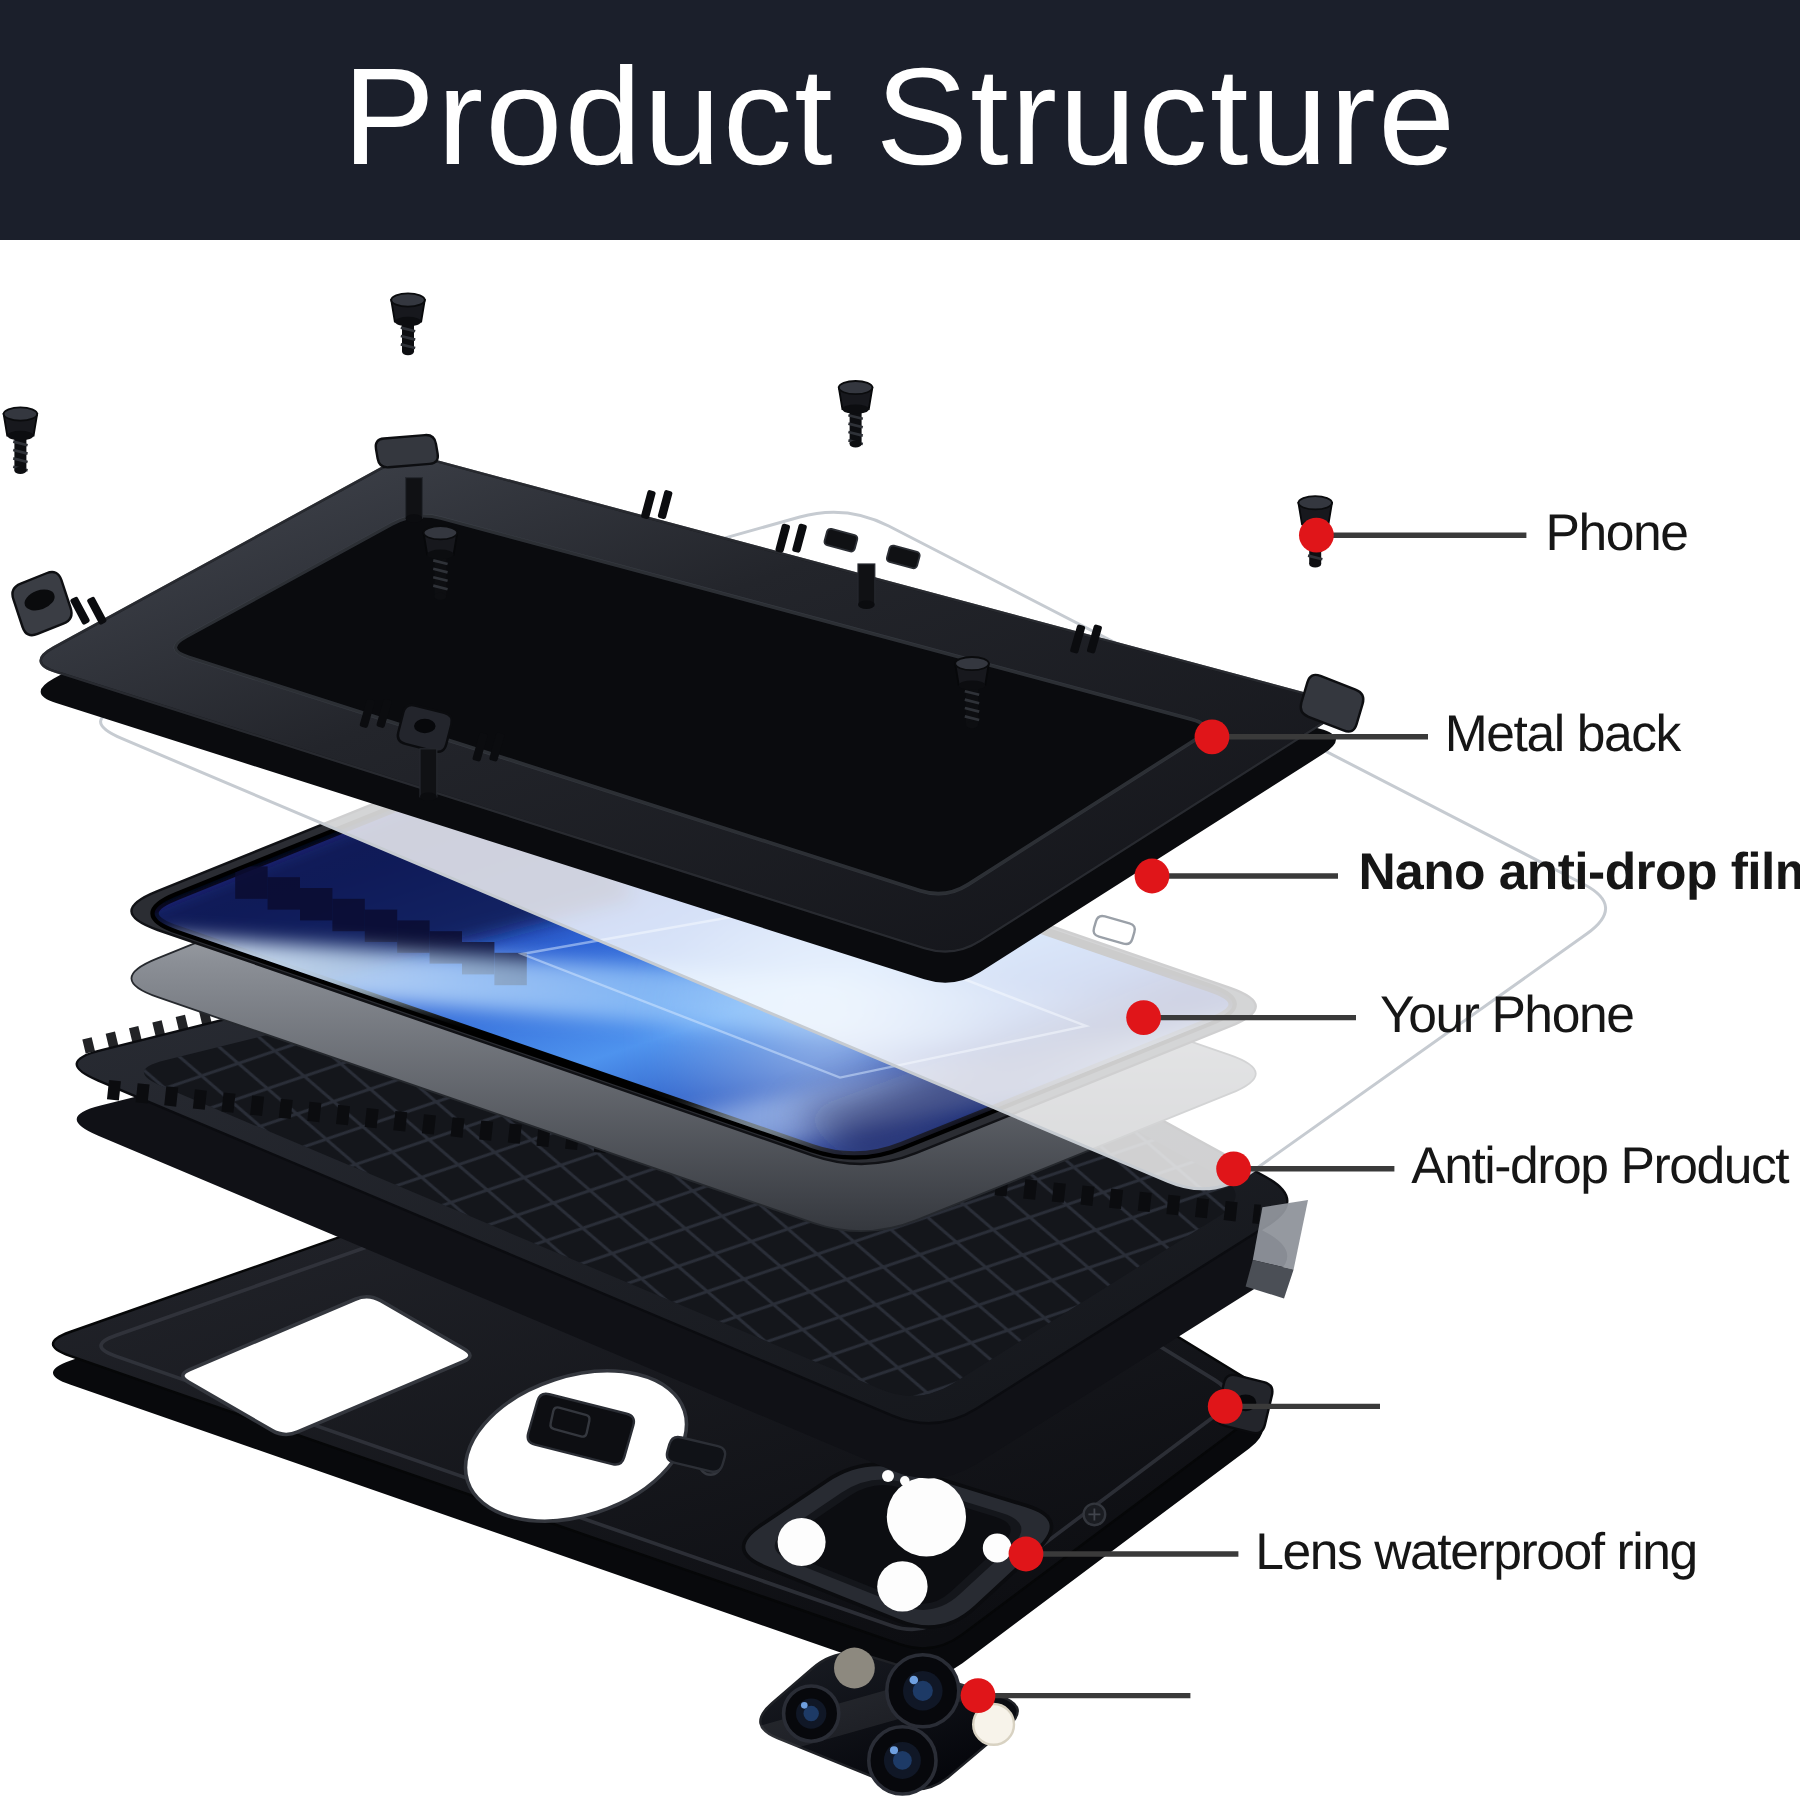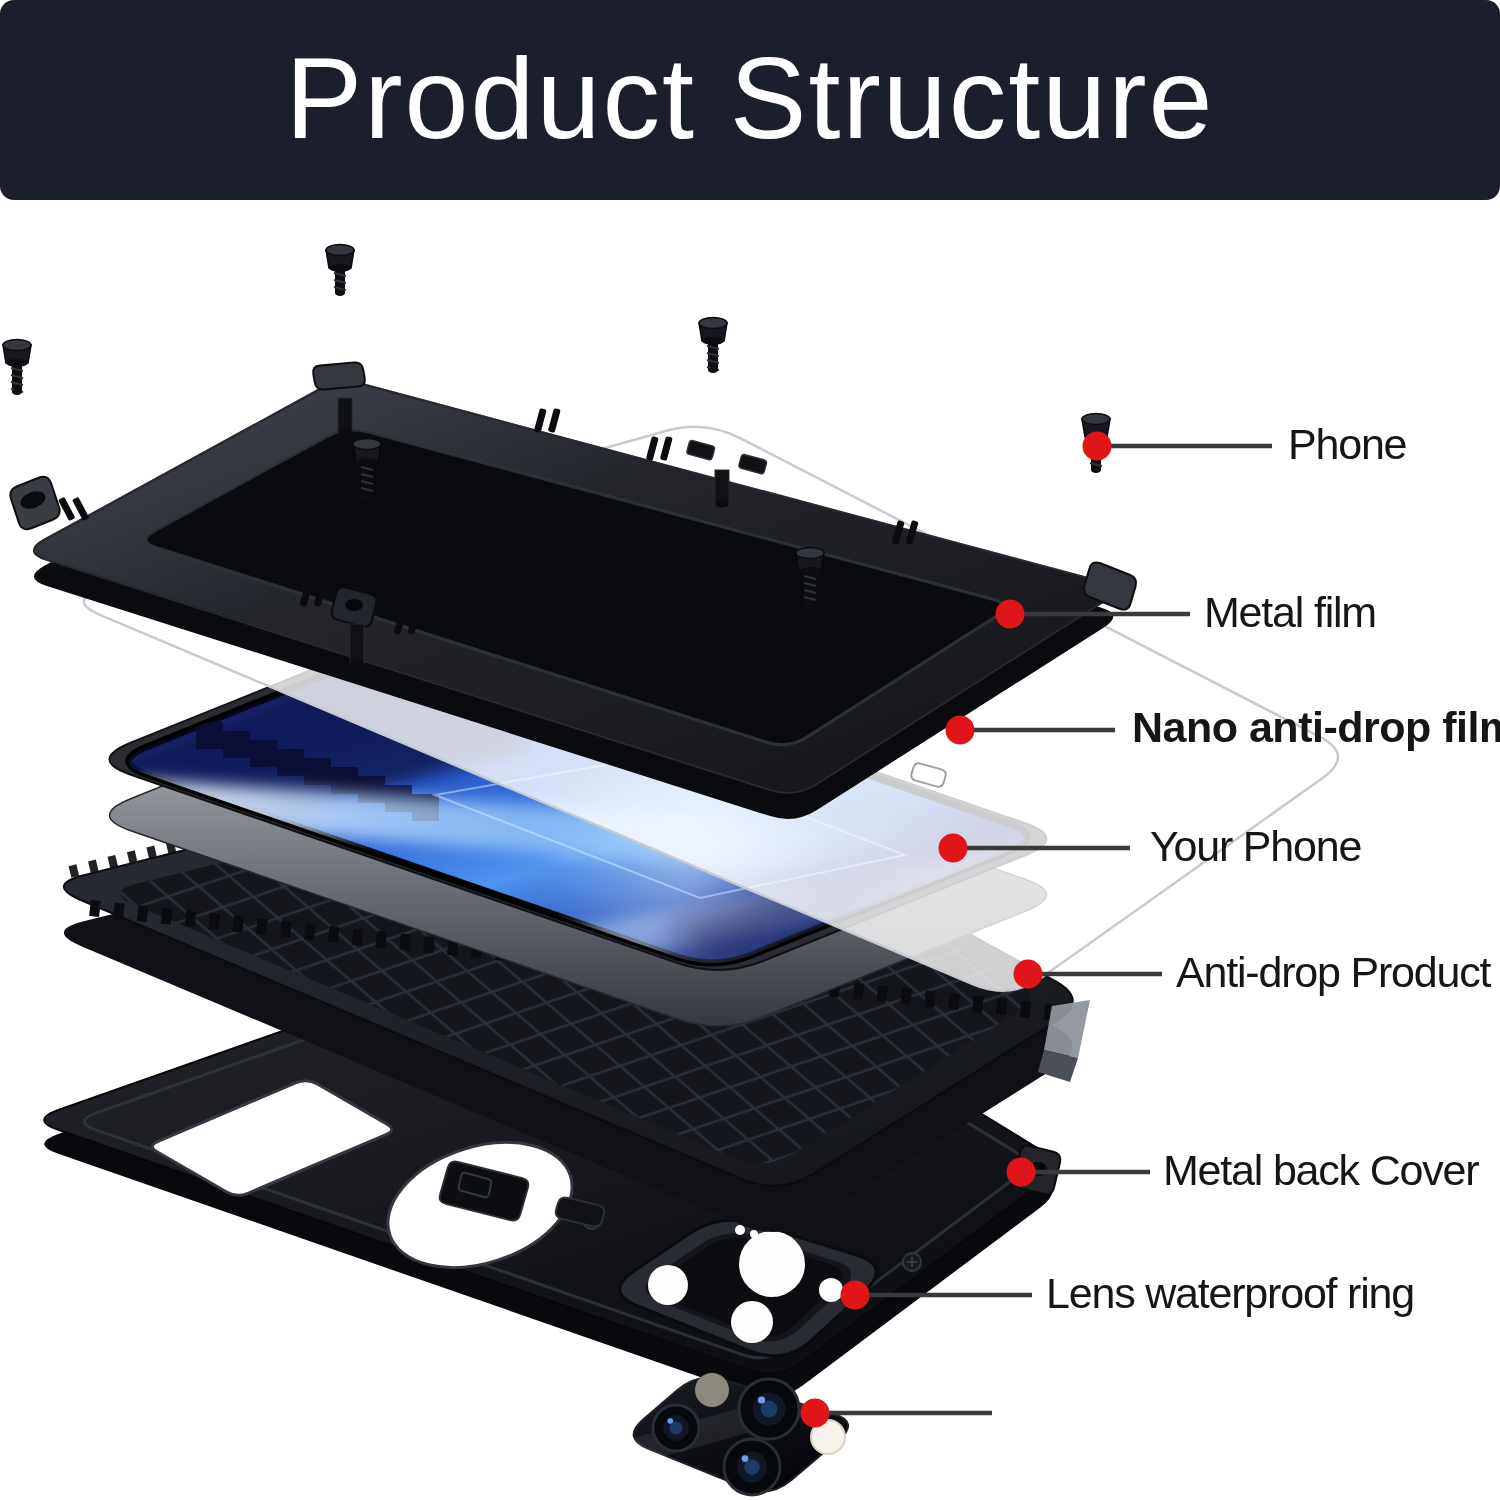--- a/index.html
+++ b/index.html
@@ -3,21 +3,21 @@
 <meta charset="utf-8">
 <style>
   :root{
     --hdr:#1b1f2b; --hdrText:#ffffff; --page:#ffffff;
     --dot:#e01519; --line:#3a3a3a; --label:#161616;
   }
   html,body{margin:0;padding:0;background:#888;}
   #stage{position:relative;width:1500px;height:1500px;background:var(--page);
          overflow:hidden;font-family:"Liberation Sans","DejaVu Sans",sans-serif;}
   #art{position:absolute;left:0;top:0;width:1500px;height:1500px;}
-  .header{position:absolute;left:0;top:0;width:1500px;height:200px;background:var(--hdr);z-index:3;border-radius:14px;}
+  .header{position:absolute;left:0;top:0;width:1500px;height:200px;background:var(--hdr);z-index:3;}
   .header h1{margin:0;text-align:center;line-height:196px;font-size:115px;font-weight:400;
              letter-spacing:2px;color:var(--hdrText);}
   .part-label{position:absolute;font-size:43px;line-height:1;letter-spacing:-1.2px;
               color:var(--label);white-space:nowrap;transform:translateY(-53%);z-index:4;}
   .lb0{left:1288px;top:446px}
   .lb1{left:1204px;top:614px}
   .lb2{left:1132px;top:729px;font-weight:700;letter-spacing:-0.5px}
   .lb3{left:1150px;top:848px}
   .lb4{left:1176px;top:974px}
   .lb5{left:1163px;top:1172px}
@@ -273,19 +273,18 @@
         <line x1="815" y1="1413" x2="992" y2="1413" stroke="var(--line)" stroke-width="4.5"></line>
         <circle cx="815" cy="1413" r="14.5" fill="var(--dot)"></circle>
       </g>
   </svg>
 
   <div class="header">
     <h1>Product Structure</h1>
   </div>
 
   <div class="part-label lb0">Phone</div>
-  <div class="part-label lb1">Metal film</div>
+  <div class="part-label lb1">Metal back</div>
   <div class="part-label lb2" style="font-weight: 700;">Nano anti-drop film</div>
   <div class="part-label lb3">Your Phone</div>
   <div class="part-label lb4">Anti-drop Product</div>
-  <div class="part-label lb5">Metal back Cover</div>
   <div class="part-label lb6">Lens waterproof ring</div>
 </div>
 
 </body></html>

